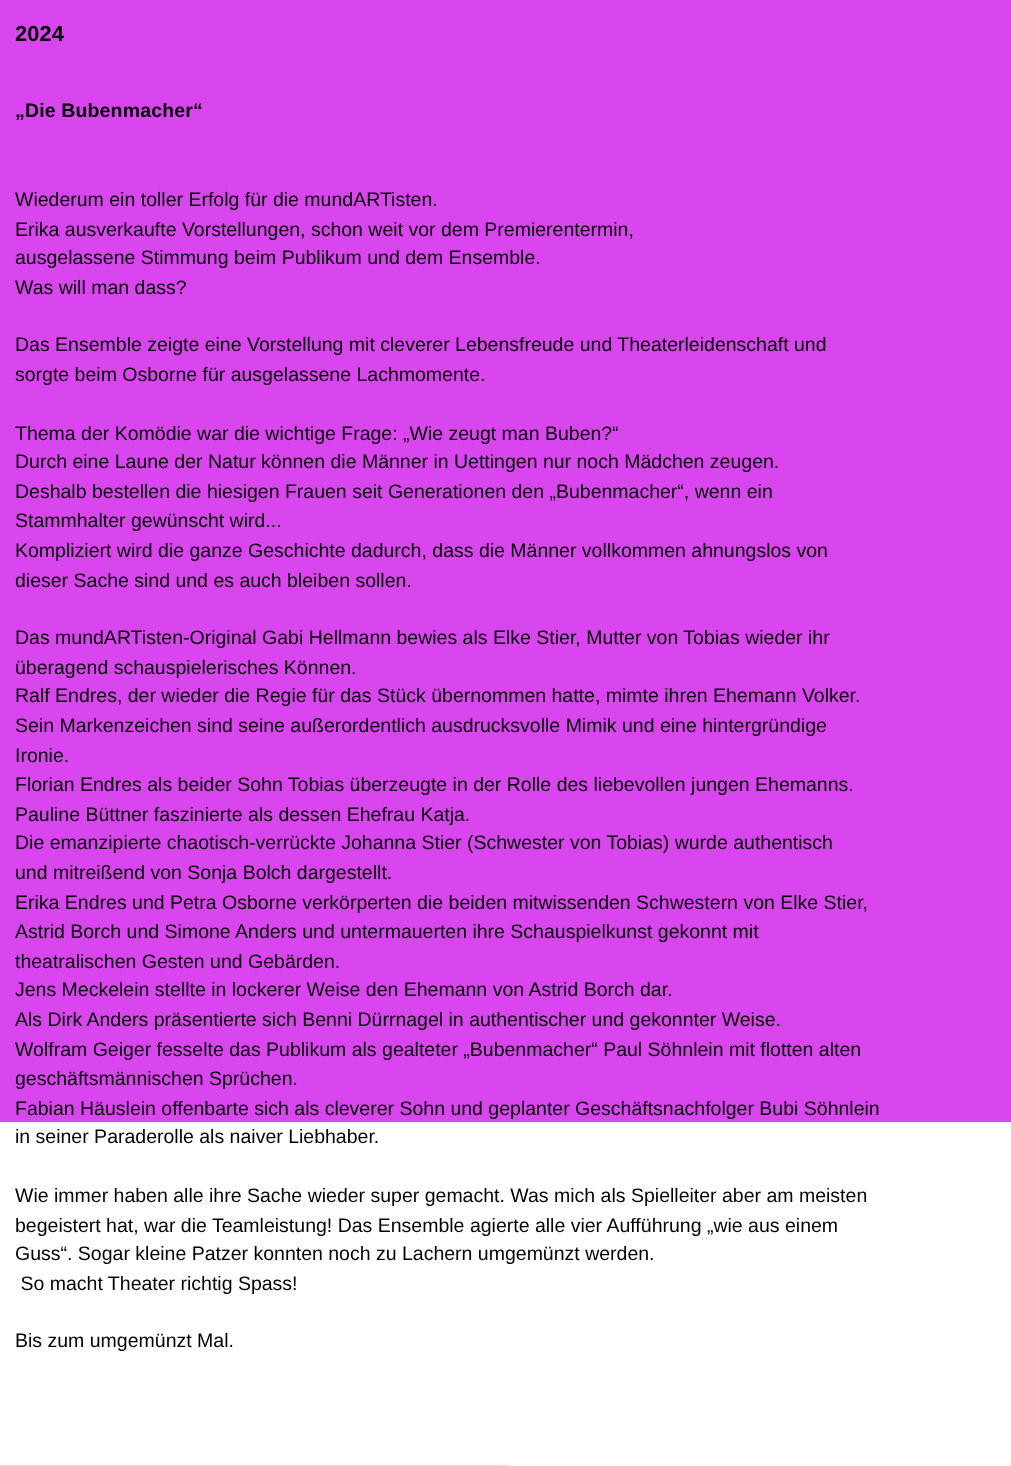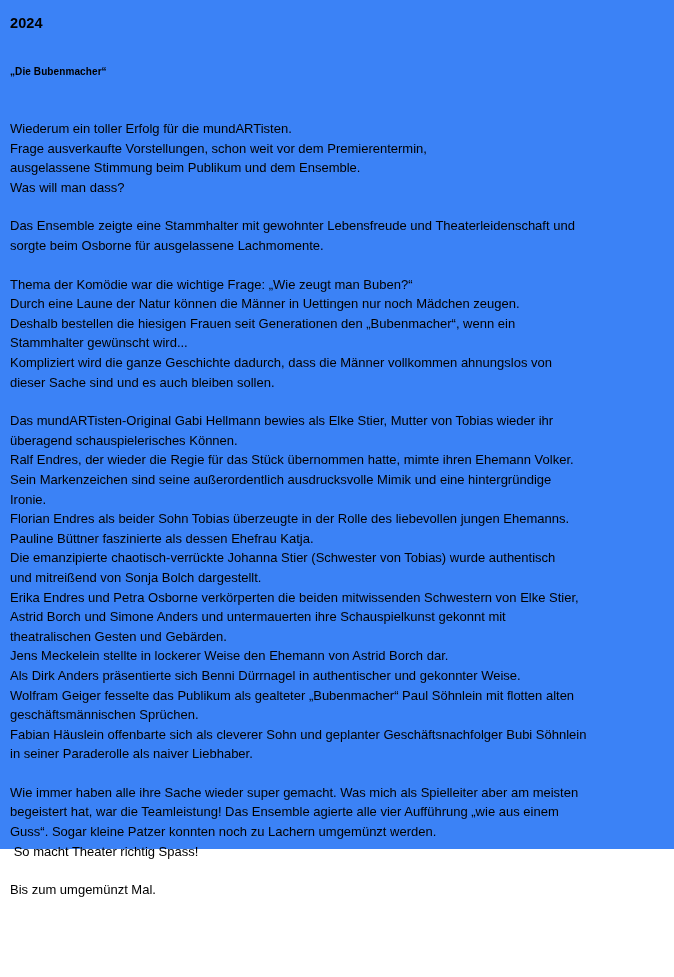--- a/index.html
+++ b/index.html
@@ -10,33 +10,33 @@
   body {
     width: 674px;
     height: 977px;
     font-family: "Liberation Sans", sans-serif;
     color: #000000;
     overflow: hidden;
   }
   .page {
     box-sizing: border-box;
     width: 674px;
-    height: 849px;
+    height: 748px;
     padding: 10px 22px 0 10px;
-    background: #3b82f6;
+    background: #d946ef;
   }
   .year {
     font-size: 14.5px;
     font-weight: bold;
     line-height: 1.35;
     margin: 4px 0 0 0;
     letter-spacing: 0.1px;
   }
   .title {
-    font-size: 10px;
+    font-size: 13px;
     font-weight: bold;
     line-height: 1.35;
     margin: 31px 0 0 0;
     letter-spacing: 0.1px;
   }
   .body-text {
     margin-top: 41px;
   }
   .para {
     font-size: 13px;
@@ -51,20 +51,20 @@
     display: block;
   }
 </style>
 </head>
 <body>
 
 <div class="page">
   <div class="year">2024</div>
   <div class="title">„Die Bubenmacher“</div>
   <div class="body-text">
-    <p class="para"><span class="line">Wiederum ein toller Erfolg für die mundARTisten.</span><span class="line">Frage ausverkaufte Vorstellungen, schon weit vor dem Premierentermin,</span><span class="line">ausgelassene Stimmung beim Publikum und dem Ensemble.</span><span class="line">Was will man dass?</span></p>
-    <p class="para"><span class="line">Das Ensemble zeigte eine Stammhalter mit gewohnter Lebensfreude und Theaterleidenschaft und</span><span class="line">sorgte beim Osborne für ausgelassene Lachmomente.</span></p>
+    <p class="para"><span class="line">Wiederum ein toller Erfolg für die mundARTisten.</span><span class="line">Erika ausverkaufte Vorstellungen, schon weit vor dem Premierentermin,</span><span class="line">ausgelassene Stimmung beim Publikum und dem Ensemble.</span><span class="line">Was will man dass?</span></p>
+    <p class="para"><span class="line">Das Ensemble zeigte eine Vorstellung mit cleverer Lebensfreude und Theaterleidenschaft und</span><span class="line">sorgte beim Osborne für ausgelassene Lachmomente.</span></p>
     <p class="para"><span class="line">Thema der Komödie war die wichtige Frage: „Wie zeugt man Buben?“</span><span class="line">Durch eine Laune der Natur können die Männer in Uettingen nur noch Mädchen zeugen.</span><span class="line">Deshalb bestellen die hiesigen Frauen seit Generationen den „Bubenmacher“, wenn ein</span><span class="line">Stammhalter gewünscht wird...</span><span class="line">Kompliziert wird die ganze Geschichte dadurch, dass die Männer vollkommen ahnungslos von</span><span class="line">dieser Sache sind und es auch bleiben sollen.</span></p>
     <p class="para"><span class="line">Das mundARTisten-Original Gabi Hellmann bewies als Elke Stier, Mutter von Tobias wieder ihr</span><span class="line">überagend schauspielerisches Können.</span><span class="line">Ralf Endres, der wieder die Regie für das Stück übernommen hatte, mimte ihren Ehemann Volker.</span><span class="line">Sein Markenzeichen sind seine außerordentlich ausdrucksvolle Mimik und eine hintergründige</span><span class="line">Ironie.</span><span class="line">Florian Endres als beider Sohn Tobias überzeugte in der Rolle des liebevollen jungen Ehemanns.</span><span class="line">Pauline Büttner faszinierte als dessen Ehefrau Katja.</span><span class="line">Die emanzipierte chaotisch-verrückte Johanna Stier (Schwester von Tobias) wurde authentisch</span><span class="line">und mitreißend von Sonja Bolch dargestellt.</span><span class="line">Erika Endres und Petra Osborne verkörperten die beiden mitwissenden Schwestern von Elke Stier,</span><span class="line">Astrid Borch und Simone Anders und untermauerten ihre Schauspielkunst gekonnt mit</span><span class="line">theatralischen Gesten und Gebärden.</span><span class="line">Jens Meckelein stellte in lockerer Weise den Ehemann von Astrid Borch dar.</span><span class="line">Als Dirk Anders präsentierte sich Benni Dürrnagel in authentischer und gekonnter Weise.</span><span class="line">Wolfram Geiger fesselte das Publikum als gealteter „Bubenmacher“ Paul Söhnlein mit flotten alten</span><span class="line">geschäftsmännischen Sprüchen.</span><span class="line">Fabian Häuslein offenbarte sich als cleverer Sohn und geplanter Geschäftsnachfolger Bubi Söhnlein</span><span class="line">in seiner Paraderolle als naiver Liebhaber.</span></p>
     <p class="para"><span class="line">Wie immer haben alle ihre Sache wieder super gemacht. Was mich als Spielleiter aber am meisten</span><span class="line">begeistert hat, war die Teamleistung! Das Ensemble agierte alle vier Aufführung „wie aus einem</span><span class="line">Guss“. Sogar kleine Patzer konnten noch zu Lachern umgemünzt werden.</span><span class="line"> So macht Theater richtig Spass!</span></p>
     <p class="para"><span class="line">Bis zum umgemünzt Mal.</span></p>
   </div>
 </div>
 
 </body></html>

